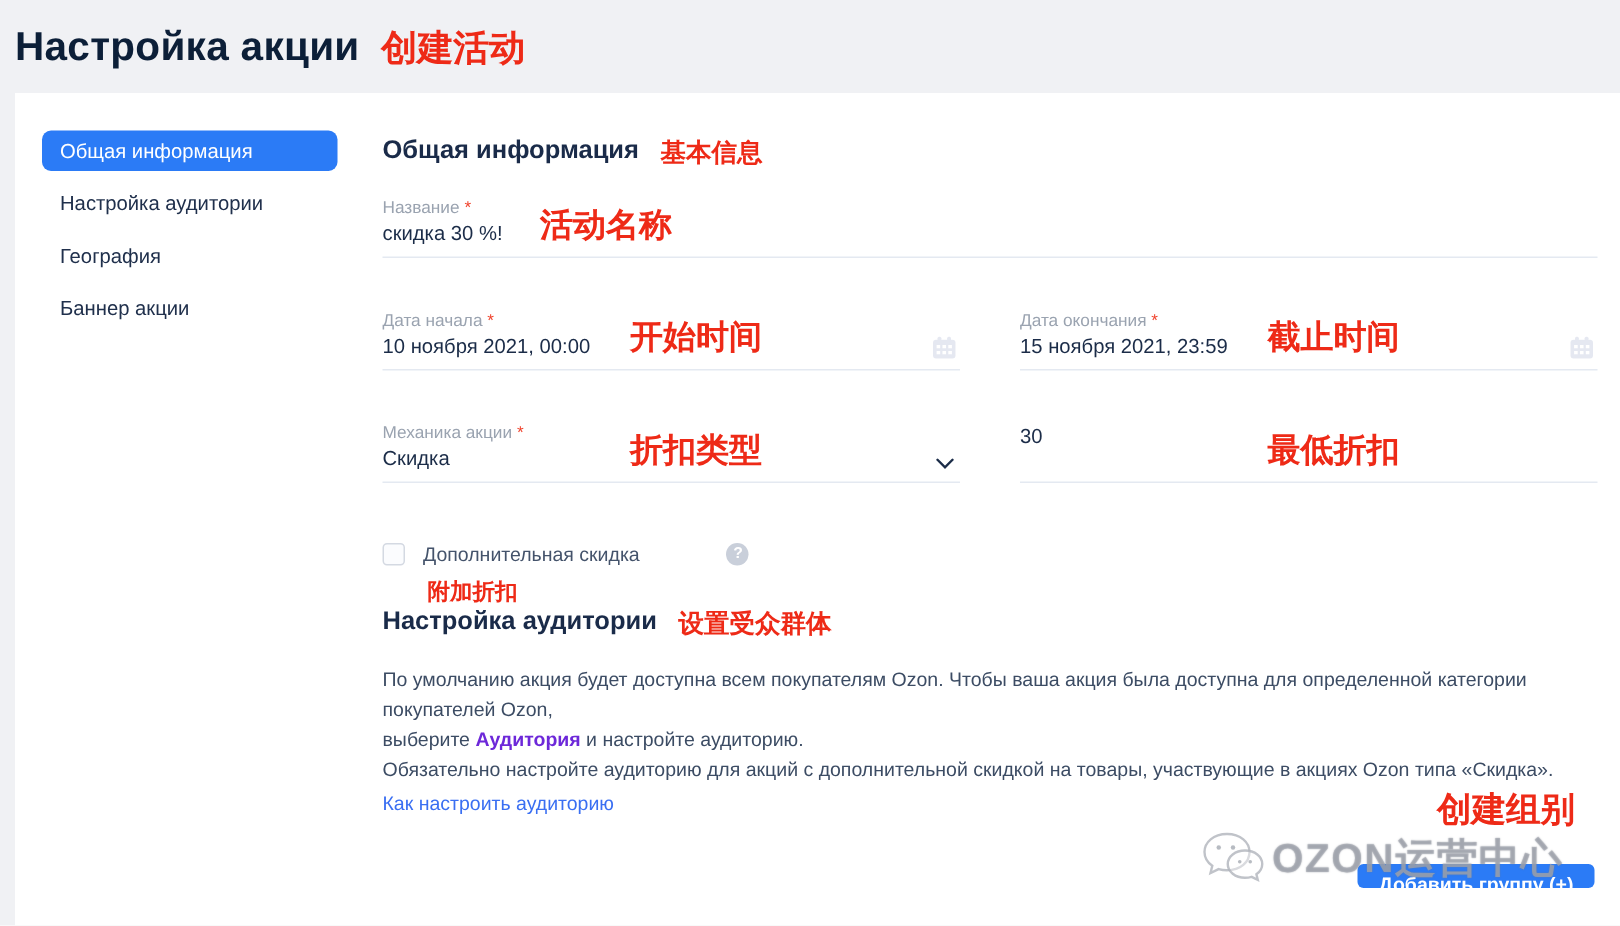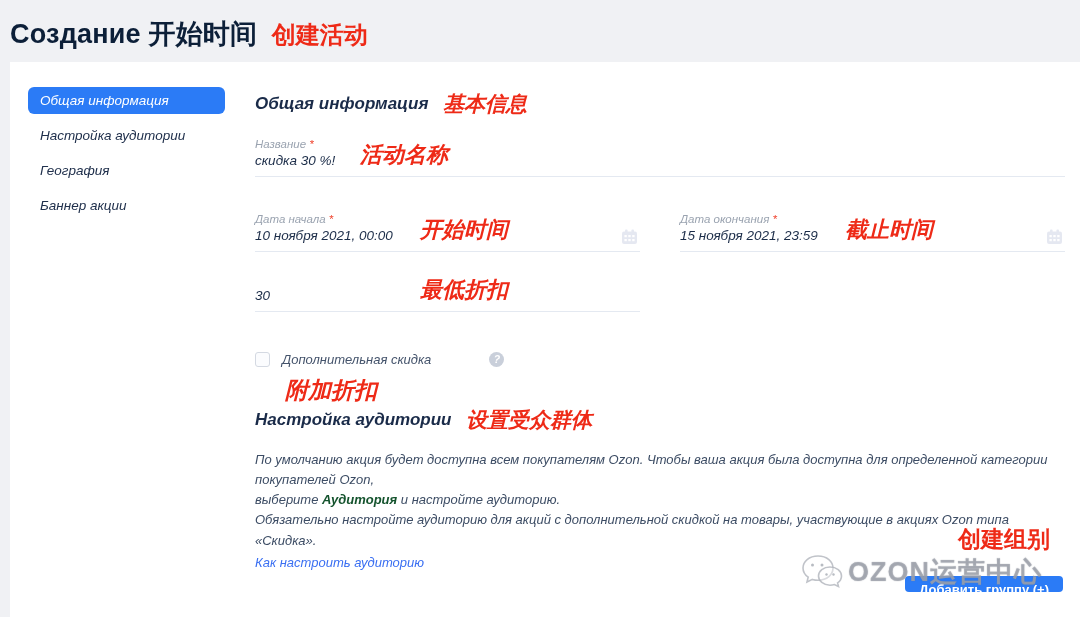--- a/index.html
+++ b/index.html
@@ -13,36 +13,35 @@
   }
   .page-header { padding:16px 0 0 10px; height:62px; }
   .page-title { font-size:27px; font-weight:bold; color:#0c1f38; letter-spacing:.2px; display:inline; }
   .cn { color:#ee2a17; font-weight:bold; }
   .page-title-cn { font-size:24px; margin-left:10px; display:inline; }
 
   .card {
     position:absolute; left:10px; top:62px; right:0; bottom:0;
     background:#fff;
     display:flex;
-    font-style:italic;
   }
 
   
   .sidebar { width:245px; padding:25px 0 0 18px; flex-shrink:0; }
   .side-item {
     width:197px; font-size:13.5px; color:#20304c;
     padding:6px 12px; margin-bottom:8px; border-radius:6px;
     cursor:pointer;
   }
   .side-item.active { background:#2b7bf6; color:#ffffff; }
 
   
   .main { flex:1; padding:28px 15px 0 0; }
   .section-title { font-size:17px; font-weight:bold; color:#1a2b49; display:inline; }
-  .section-cn { font-size:21px; margin-left:10px; vertical-align:-2px; }
+  .section-cn { font-size:17px; margin-left:10px; vertical-align:-2px; }
 
   .field { border-bottom:1px solid #e4e9f1; padding-bottom:8px; position:relative; }
   .field-label { font-size:11.5px; color:#9aa3b0; margin-bottom:3px; }
   .req { color:#f0442e; }
   .field-value { font-size:13.5px; color:#1b2c48; }
   .field-cn { font-size:22px; position:absolute; left:165px; bottom:6px; white-space:nowrap; }
   .field.name-field { margin-top:20px; }
   .field.name-field .field-cn { left:105px; }
 
   .two-col { display:grid; grid-template-columns:1fr 1fr; column-gap:40px; margin-top:36px; }
@@ -51,26 +50,26 @@
   .chevron-icon { position:absolute; right:4px; bottom:8px; width:12px; height:8px; }
 
   
   .check-row { margin-top:40px; display:flex; align-items:center; }
   .checkbox { width:15px; height:15px; border:1.5px solid #d4d9e2; border-radius:3px; background:#fbfcfe; }
   .check-label { font-size:13px; color:#44536b; margin-left:12px; }
   .q-icon {
     width:15px; height:15px; border-radius:50%; background:#c9cfda; color:#ffffff;
     font-size:10.5px; font-weight:bold; text-align:center; line-height:15px; margin-left:58px;
   }
-  .check-cn { font-size:23px; margin:8px 0 0 30px; }
+  .check-cn { font-size:15px; margin:8px 0 0 30px; }
 
   .section2 { }
 
   .desc { margin-top:16px; font-size:13px; color:#3c4c64; line-height:1.55; }
-  .desc b { color:#14532d; }
+  .desc b { color:#6d28d9; }
   .desc-link { color:#3a6ff2; font-size:13px; margin-top:2px; display:inline-block; cursor:pointer; text-decoration:none; }
 
   
   .group-cn { position:absolute; right:30px; bottom:62px; font-size:23px; }
   .add-group-btn {
     position:absolute; right:17px; bottom:25px;
     background:#2b7bf6; color:#fff; border:none; border-radius:4px;
     font-family:"Liberation Sans", sans-serif;
     font-size:13px; font-weight:bold; padding:6px 14px; height:16px; cursor:pointer;
   }
@@ -82,21 +81,21 @@
   .wm-text {
     font-size:27px; font-weight:bold; letter-spacing:1px; white-space:nowrap;
     color:rgba(175,179,188,.55); text-shadow:0 0 1px rgba(120,125,135,.8);
   }
   .wm-logo { width:44px; height:38px; margin-right:4px; flex-shrink:0; opacity:.75; }
 </style>
 </head>
 <body>
 
 <div class="page-header">
-  <h1 class="page-title">Создание 开始时间</h1>
+  <h1 class="page-title">Настройка акции</h1>
   <span class="cn page-title-cn">创建活动</span>
 </div>
 
 <div class="card">
 
   <div class="sidebar">
     <div class="side-item active">Общая информация</div>
     <div class="side-item">Настройка аудитории</div>
     <div class="side-item">География</div>
     <div class="side-item">Баннер акции</div>
@@ -155,20 +154,30 @@
             <rect x="3.4" y="10" width="2.4" height="2.2"></rect>
               <rect x="7.3" y="10" width="2.4" height="2.2"></rect>
               <rect x="11.2" y="10" width="2.4" height="2.2"></rect>
           </g>
         </svg>
       </div>
     </div>
 
     <div class="two-col">
       <div class="field">
+        <div class="field-label">
+          <span>Механика акции</span> <span class="req">*</span>
+        </div>
+        <div class="field-value">Скидка</div>
+        <span class="cn field-cn">折扣类型</span>
+        <svg class="chevron-icon" viewBox="0 0 12 8">
+          <path d="M1 1.5 L6 6.5 L11 1.5" fill="none" stroke="#1b2c48" stroke-width="1.6" stroke-linecap="round"></path>
+        </svg>
+      </div>
+      <div class="field">
         <div class="field-value">30</div>
         <span class="cn field-cn">最低折扣</span>
       </div>
     </div>
 
     <div class="check-row">
       <div class="checkbox"></div>
       <div class="check-label">Дополнительная скидка</div>
       <div class="q-icon">?</div>
     </div>

